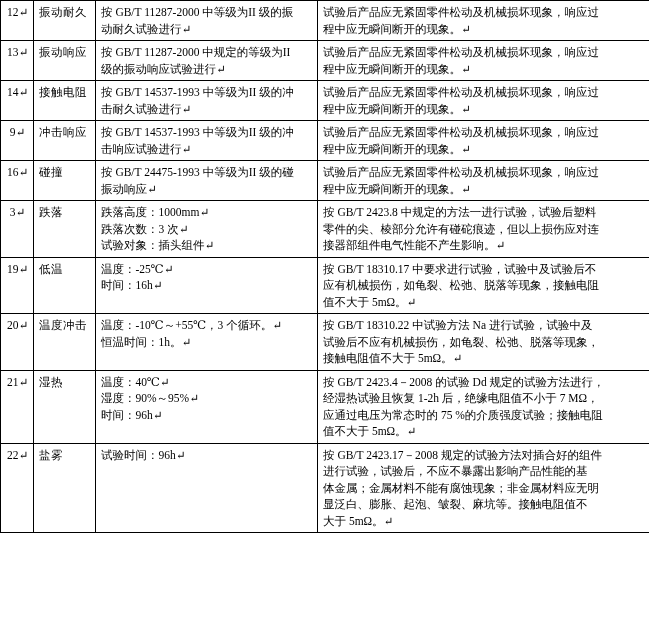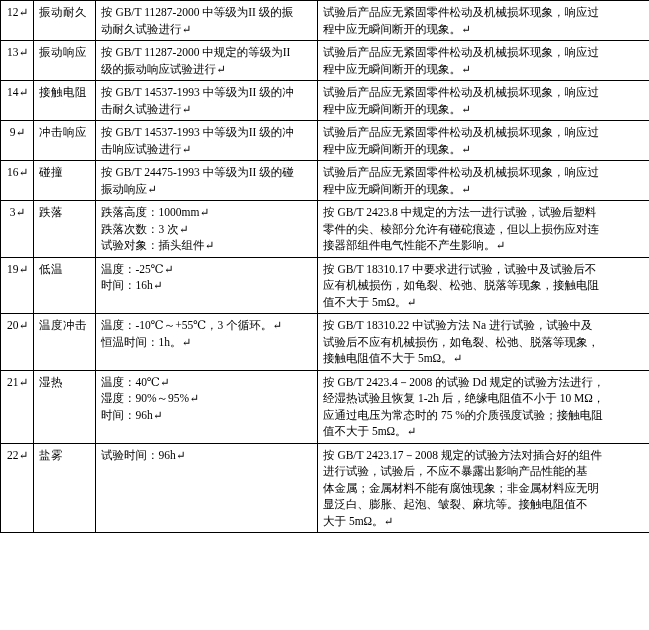--- a/index.html
+++ b/index.html
@@ -214,21 +214,21 @@
       <td class="cell-cond">
         <div class="lines">
           <div>温度：40℃↵</div>
           <div>湿度：90%～95%↵</div>
           <div>时间：96h↵</div>
         </div>
       </td>
       <td class="cell-req">
         <div class="lines">
           <div>按 GB/T 2423.4－2008 的试验 Dd 规定的试验方法进行，</div>
-          <div>经湿热试验且恢复 1-2h 后，绝缘电阻值不小于 10 MΩ，</div>
+          <div>经湿热试验且恢复 1-2h 后，绝缘电阻值不小于 7 MΩ，</div>
           <div>应通过电压为常态时的 75 %的介质强度试验；接触电阻</div>
           <div>值不大于 5mΩ。↵</div>
         </div>
       </td>
     </tr>
 
     <tr>
       <td class="cell-no">22↵</td>
       <td class="cell-item">盐雾</td>
       <td class="cell-cond">

